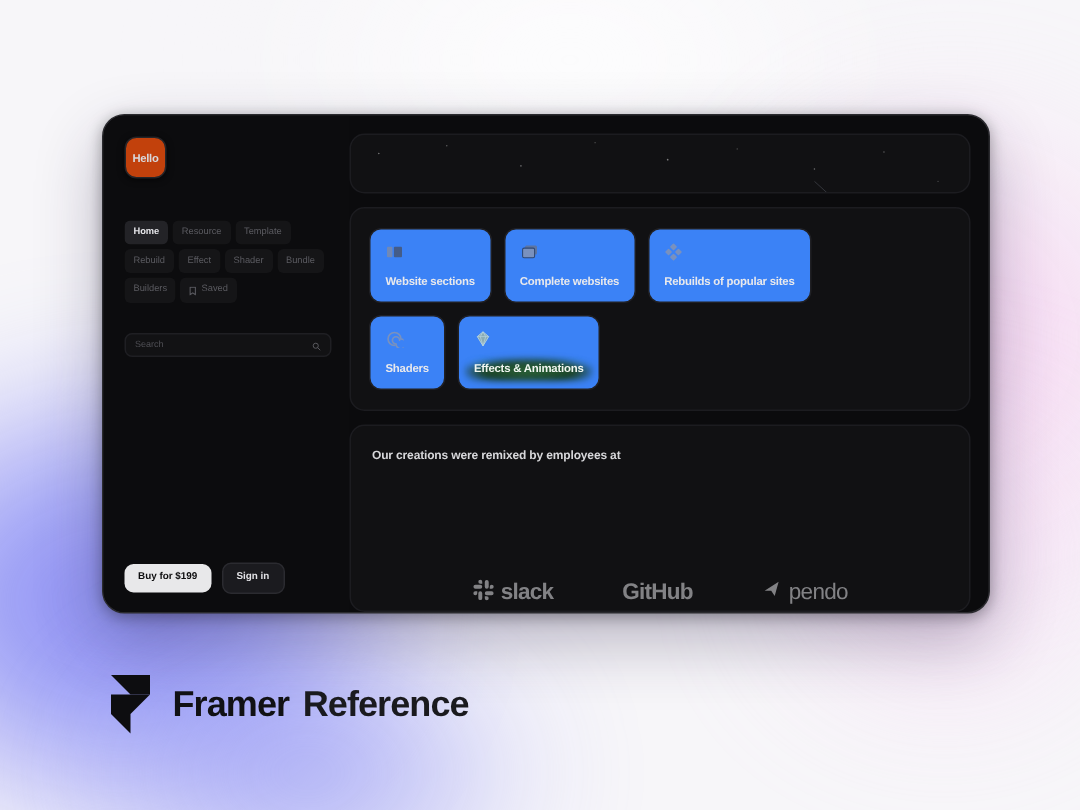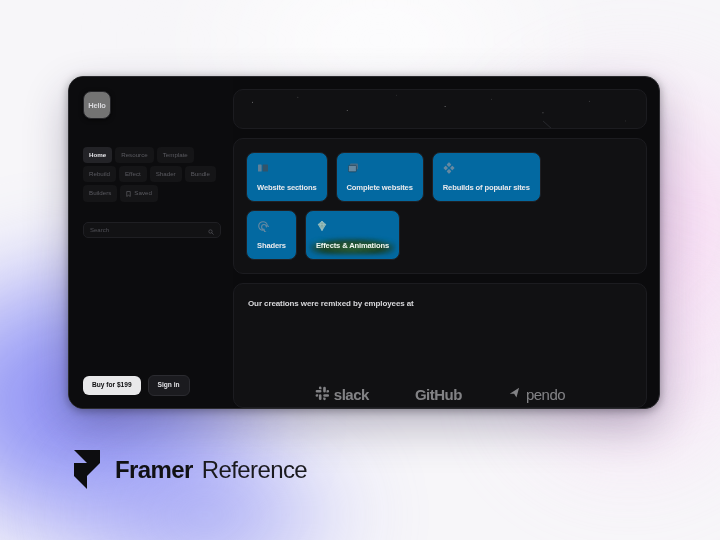--- a/index.html
+++ b/index.html
@@ -50,21 +50,21 @@
   }
 
   
   .sidebar {
     width:164px; flex:none; padding:14px 12px 12px 14px;
     display:flex; flex-direction:column;
     background:#0c0c0e;
   }
   .logo-badge {
     width:28px; height:28px; border-radius:8px;
-    background:#737373; border:1px solid #242428;
+    background:#c2410c; border:1px solid #242428;
     display:flex; align-items:center; justify-content:center;
     color:#d8d8dc; font-size:7.5px; font-weight:700; letter-spacing:-.2px;
     box-shadow:0 1px 4px rgba(0,0,0,.6);
   }
   .tag-wrap { margin-top:28px; display:flex; flex-wrap:wrap; gap:3px 3px; }
   .tag {
     font-size:6.2px; line-height:1; padding:4px 5px; border-radius:4px;
     background:#151517; color:#5b5b61; white-space:nowrap;
     border:1px solid transparent;
   }
@@ -105,21 +105,21 @@
   .hero-title {
     position:relative; font-size:24px; font-weight:700;
     letter-spacing:-.7px; line-height:1.28; color:#ececed;
     text-shadow:0 0 14px rgba(255,255,255,.24), 0 0 36px rgba(200,200,255,.12);
   }
 
   
   .cats { padding:13px 12px; display:flex; flex-direction:column; gap:8px; }
   .cat-row { display:flex; gap:8px; }
   .cat {
-    background:#0369a1; border:1px solid #202024; border-radius:8px;
+    background:#3b82f6; border:1px solid #202024; border-radius:8px;
     padding:9px 10px 9px; display:flex; flex-direction:column; gap:9px;
     position:relative;
   }
   .cat-icon { width:12px; height:12px; opacity:.66; }
   .cat-icon svg { width:12px; height:12px; display:block; }
   .cat-label {
     font-size:7.6px; font-weight:700; color:#e9e9ec;
     letter-spacing:-.15px; white-space:nowrap; position:relative; z-index:2;
   }
   .cat.highlight .cat-label {
@@ -149,21 +149,21 @@
   .logo-word.thin { font-weight:400; }
 
   
   .brand {
     position:absolute; left:72px; top:450px;
     display:flex; align-items:center; gap:13px;
   }
   .brand-mark svg { display:block; width:30px; height:40px; }
   .brand-text { font-size:24px; letter-spacing:-.6px; color:#111114; }
   .brand-text .bold { font-weight:700; }
-  .brand-text .reg { font-weight:400; margin-left:9px; color:#1a1a1e; }
+  .brand-text .reg { font-weight:700; margin-left:9px; color:#1a1a1e; }
 </style>
 </head>
 <body>
 
 <div class="bg-layer">
   <div class="glow glow-white"></div>
   <div class="glow glow-pink"></div>
   <div class="glow glow-pink2"></div>
   <div class="glow glow-purple"></div>
   <div class="glow glow-purple2"></div>

